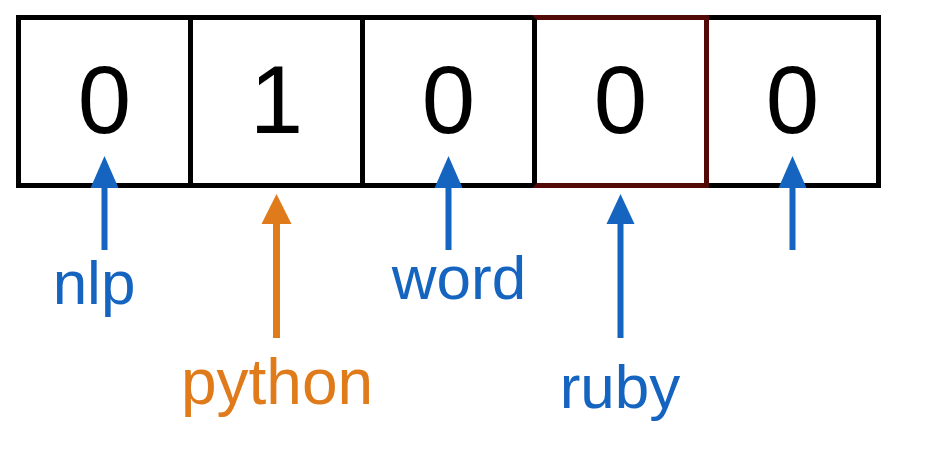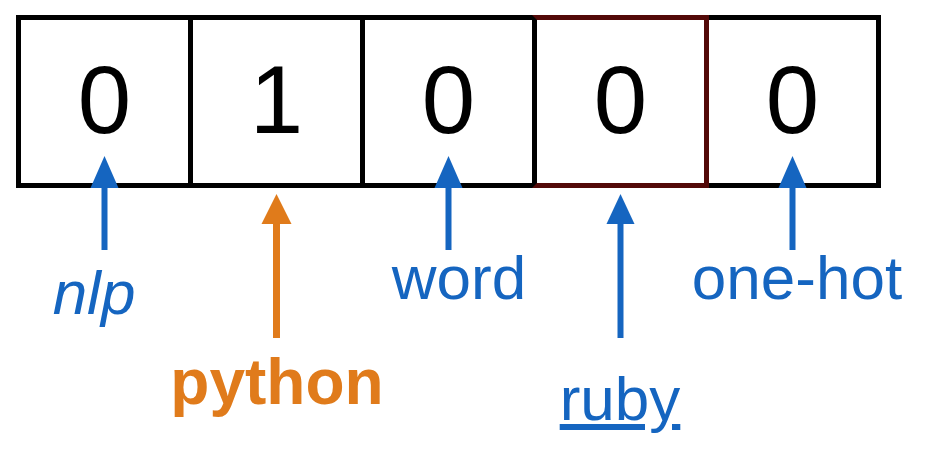--- a/index.html
+++ b/index.html
@@ -47,28 +47,28 @@
   .arrow-orange-head { fill:var(--orange,#e07b1b); }
   .word-label {
     position:absolute;
     transform:translateX(-50%);
     font-size:62px;
     line-height:1;
     white-space:nowrap;
     color:var(--blue,#1565c0);
     z-index:4;
   }
-  .label-nlp     { left:94px;  top:262px;font-style:italic; }
+  .label-nlp     { left:94px;  top:252px; }
   .label-word    { left:447px; top:247px;margin-left:12px; }
   .label-one-hot { left:797px; top:247px; }
-  .label-ruby    { left:620px; top:368px;text-decoration:underline; }
+  .label-ruby    { left:620px; top:356px; }
   .label-python  {
     left:277px; top:350px;
     color:var(--orange,#e07b1b);
-    font-weight:700;
+    font-weight:400;
     font-size:64px;
   }
 </style>
 </head>
 <body>
 
 <div class="canvas">
 
   <div class="cell cell-0">
     <span class="cell-value">0</span>
@@ -111,15 +111,14 @@
     <g>
       <line class="arrow-blue-line" x1="792.5" y1="250" x2="792.5" y2="182"></line>
       <polygon class="arrow-blue-head" points="778.5,188 792.5,156 806.5,188"></polygon>
     </g>
   </svg>
 
   <div class="word-label label-nlp">nlp</div>
   <div class="word-label label-python">python</div>
   <div class="word-label label-word">word</div>
   <div class="word-label label-ruby">ruby</div>
-  <div class="word-label label-one-hot">one-hot</div>
 
 </div>
 
 </body></html>

